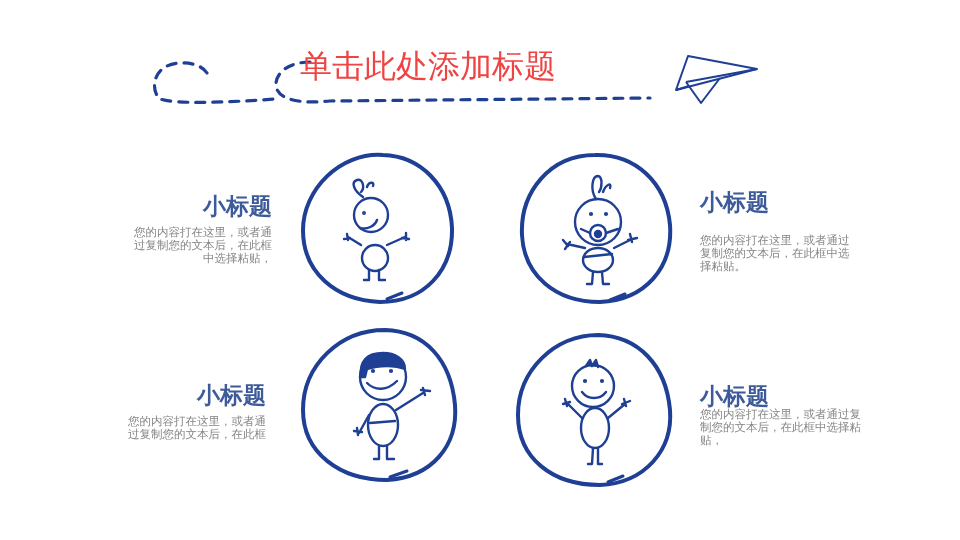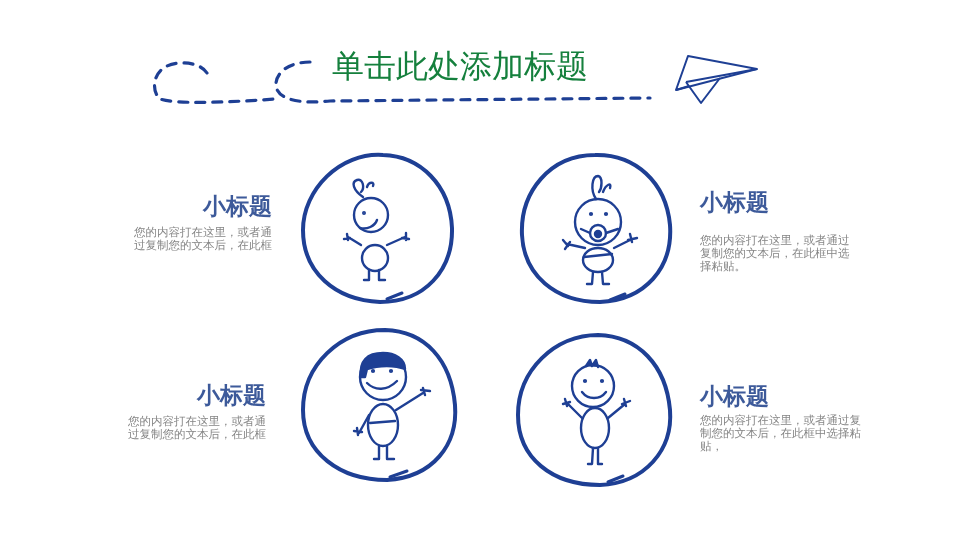--- a/index.html
+++ b/index.html
@@ -2,22 +2,22 @@
 <html><head>
 <meta charset="utf-8">
 <style>
   html, body { margin:0; padding:0; }
   body {
     width:960px; height:540px; background:#ffffff; position:relative; overflow:hidden;
     font-family: "DejaVu Sans", "Liberation Sans", sans-serif;
   }
   .abs { position:absolute; }
   .slide-title {
-    left:300px; top:42px; width:320px; text-align:center;
-    font-size:32px; color:#15803d; letter-spacing:0px; line-height:48px;
+    left:300px; top:42px; width:320px; text-align:left;
+    font-size:32px; color:#ef4444; letter-spacing:0px; line-height:48px;
   }
   .deco { left:0; top:0; }
   .block { position:absolute; }
   .sub-title {
     font-size:23px; font-weight:bold; color:#3d5a9a; line-height:24px;
   }
   .body-text {
     font-size:11.5px; color:#858585; line-height:13px;
   }
   .right-align { text-align:right; }
@@ -40,20 +40,21 @@
   </g>
 </svg>
 
 <div class="abs slide-title">单击此处添加标题</div>
 
 <div class="block right-align" style="left:108px; top:194px; width:164px;">
   <div class="sub-title">小标题</div>
   <div class="body-text" style="margin-top:8px;">
     <div>您的内容打在这里，或者通</div>
     <div>过复制您的文本后，在此框</div>
+    <div>中选择粘贴，</div>
   </div>
 </div>
 
 <div class="block left-align" style="left:700px; top:190px; width:175px;">
   <div class="sub-title">小标题</div>
   <div class="body-text" style="margin-top:20px;">
     <div>您的内容打在这里，或者通过</div>
     <div>复制您的文本后，在此框中选</div>
     <div>择粘贴。</div>
   </div>
@@ -62,21 +63,21 @@
 <div class="block right-align" style="left:100px; top:383px; width:166px;">
   <div class="sub-title">小标题</div>
   <div class="body-text" style="margin-top:8px;">
     <div>您的内容打在这里，或者通</div>
     <div>过复制您的文本后，在此框</div>
   </div>
 </div>
 
 <div class="block left-align" style="left:700px; top:384px; width:180px;">
   <div class="sub-title">小标题</div>
-  <div class="body-text" style="margin-top:6px;">
+  <div class="body-text" style="margin-top:0;">
     <div>您的内容打在这里，或者通过复</div>
     <div>制您的文本后，在此框中选择粘</div>
     <div>贴，</div>
   </div>
 </div>
 
 <svg class="icon-wrap" style="left:295px; top:150px;" width="170" height="160" viewBox="0 0 170 160">
   <g fill="none" stroke="#1e3f94" stroke-linecap="round" stroke-linejoin="round">
     <path stroke-width="4" d="M88,5 C45,2 8,40 8,80 C8,122 40,150 85,152 C130,152 158,120 157,78 C155,35 125,6 88,5 Z"></path>
     <path stroke-width="3" d="M92,149 L107,143"></path>

